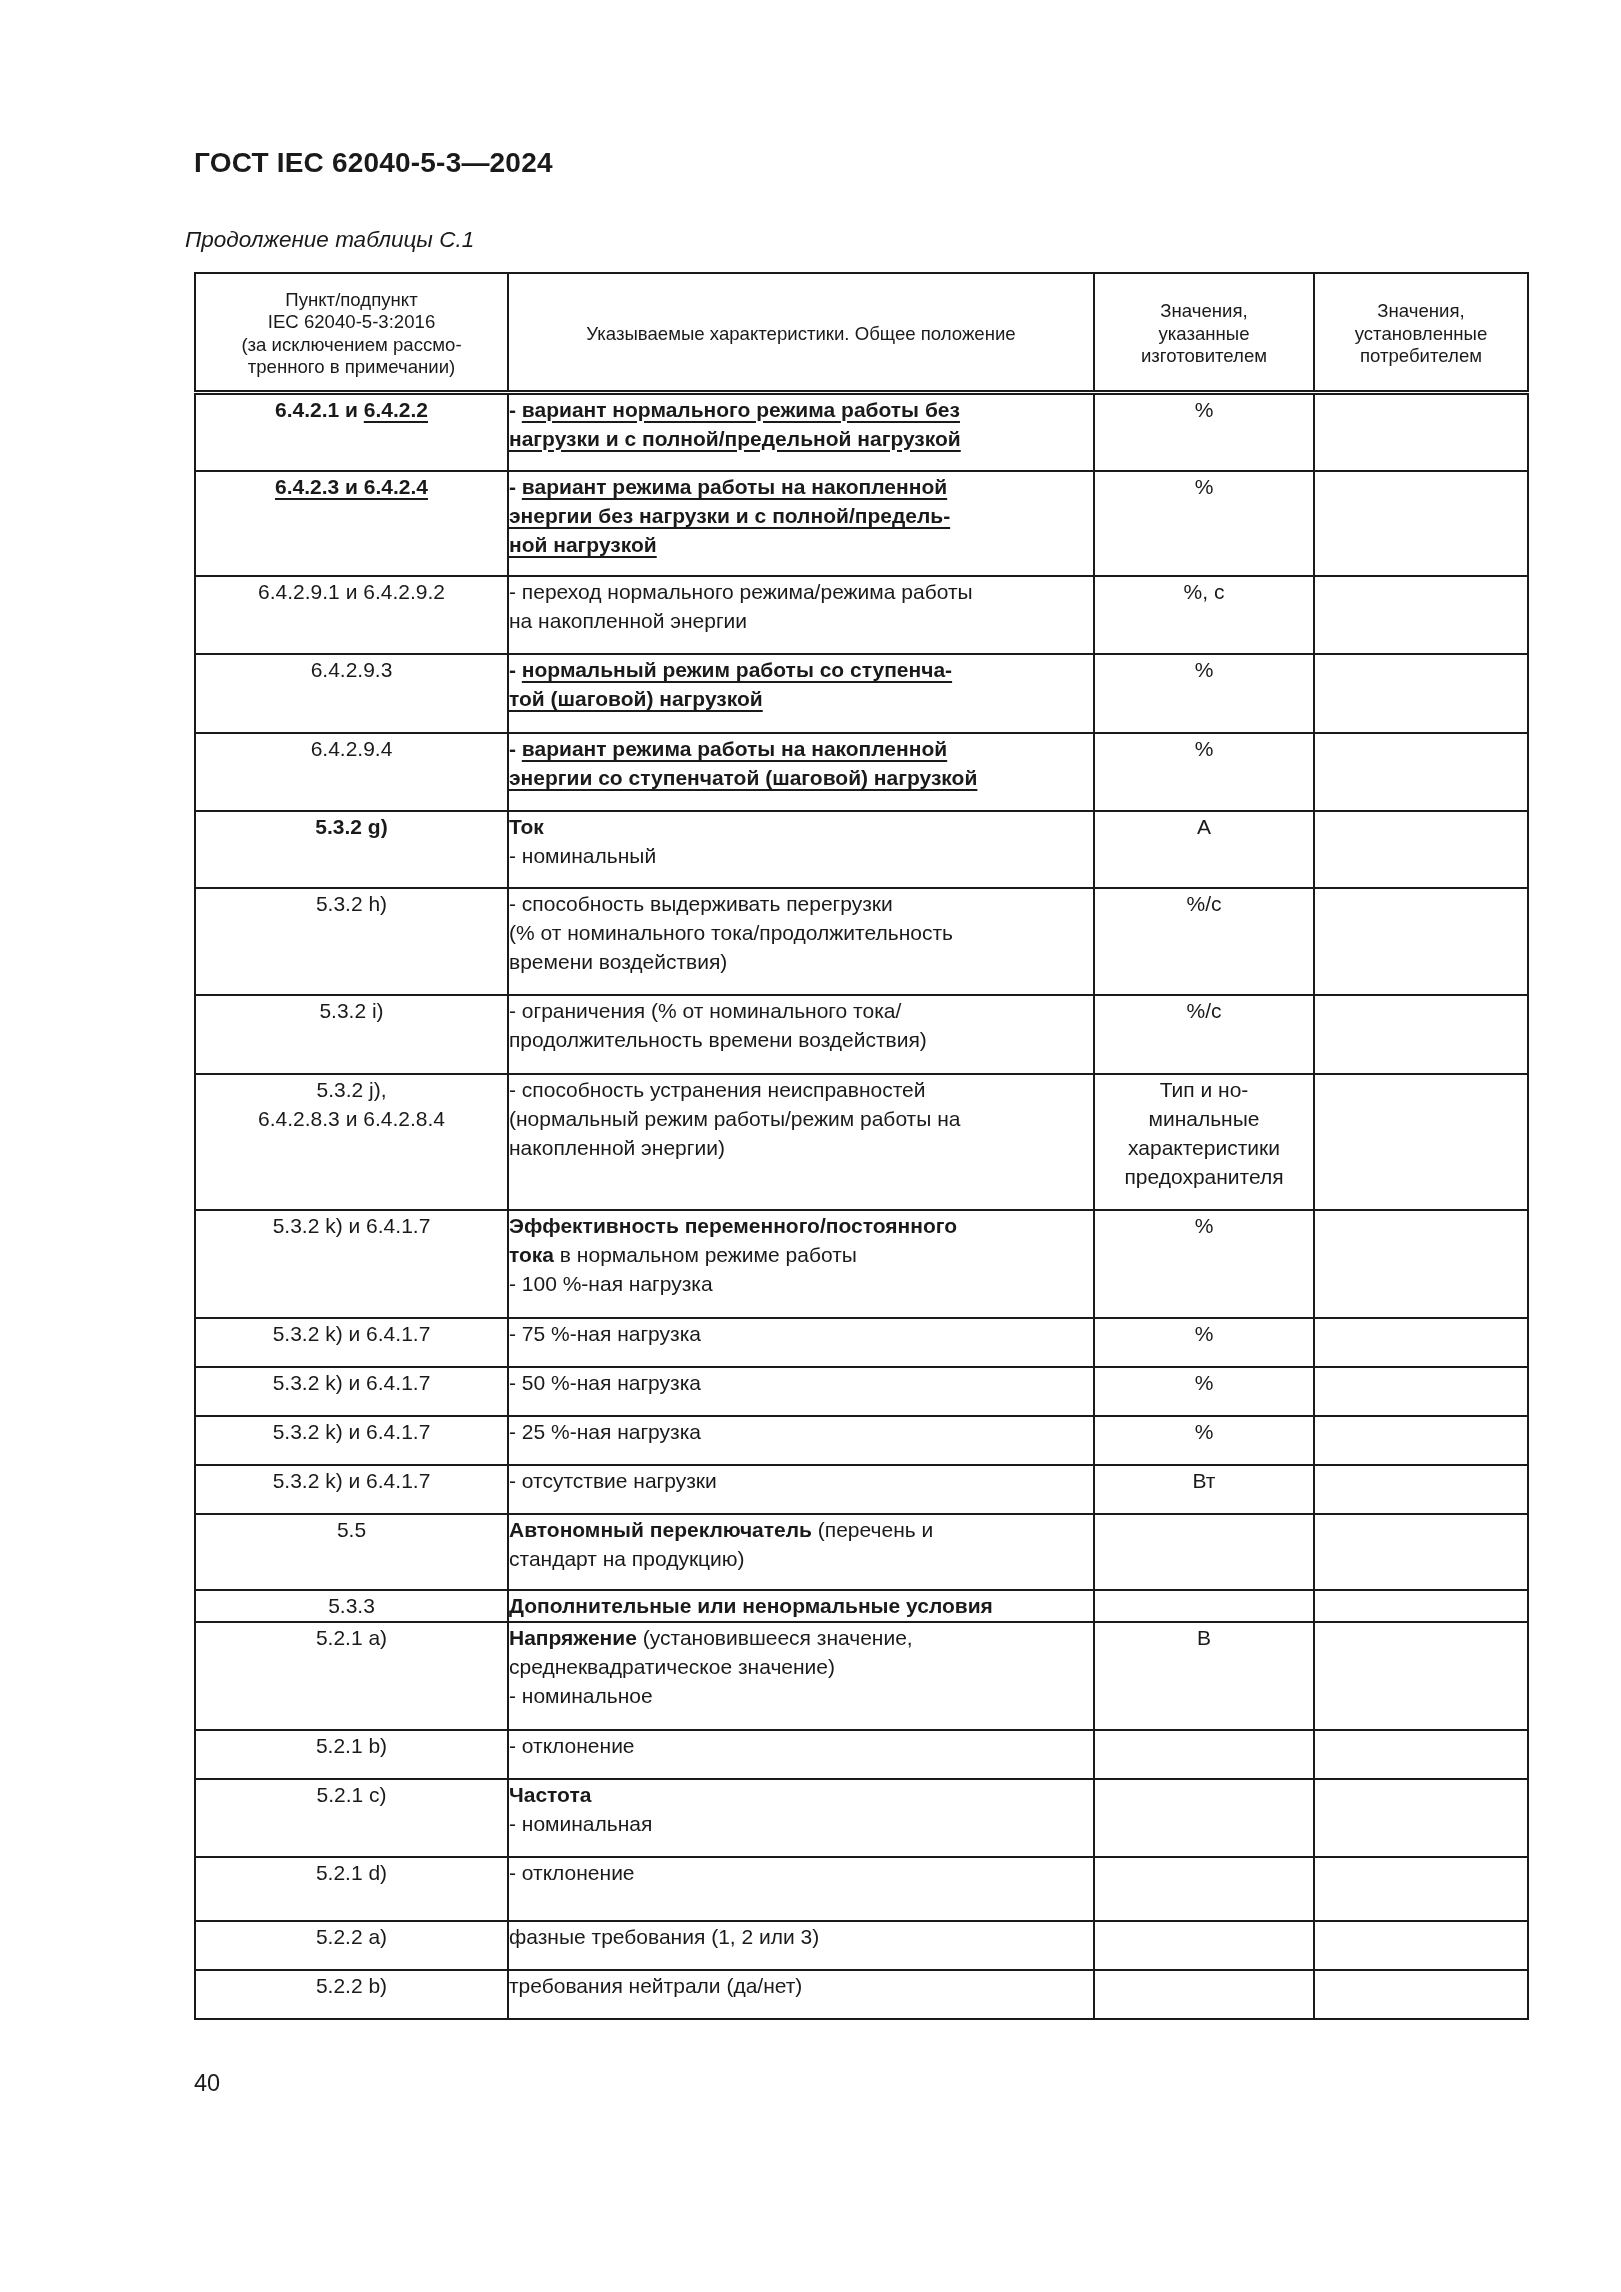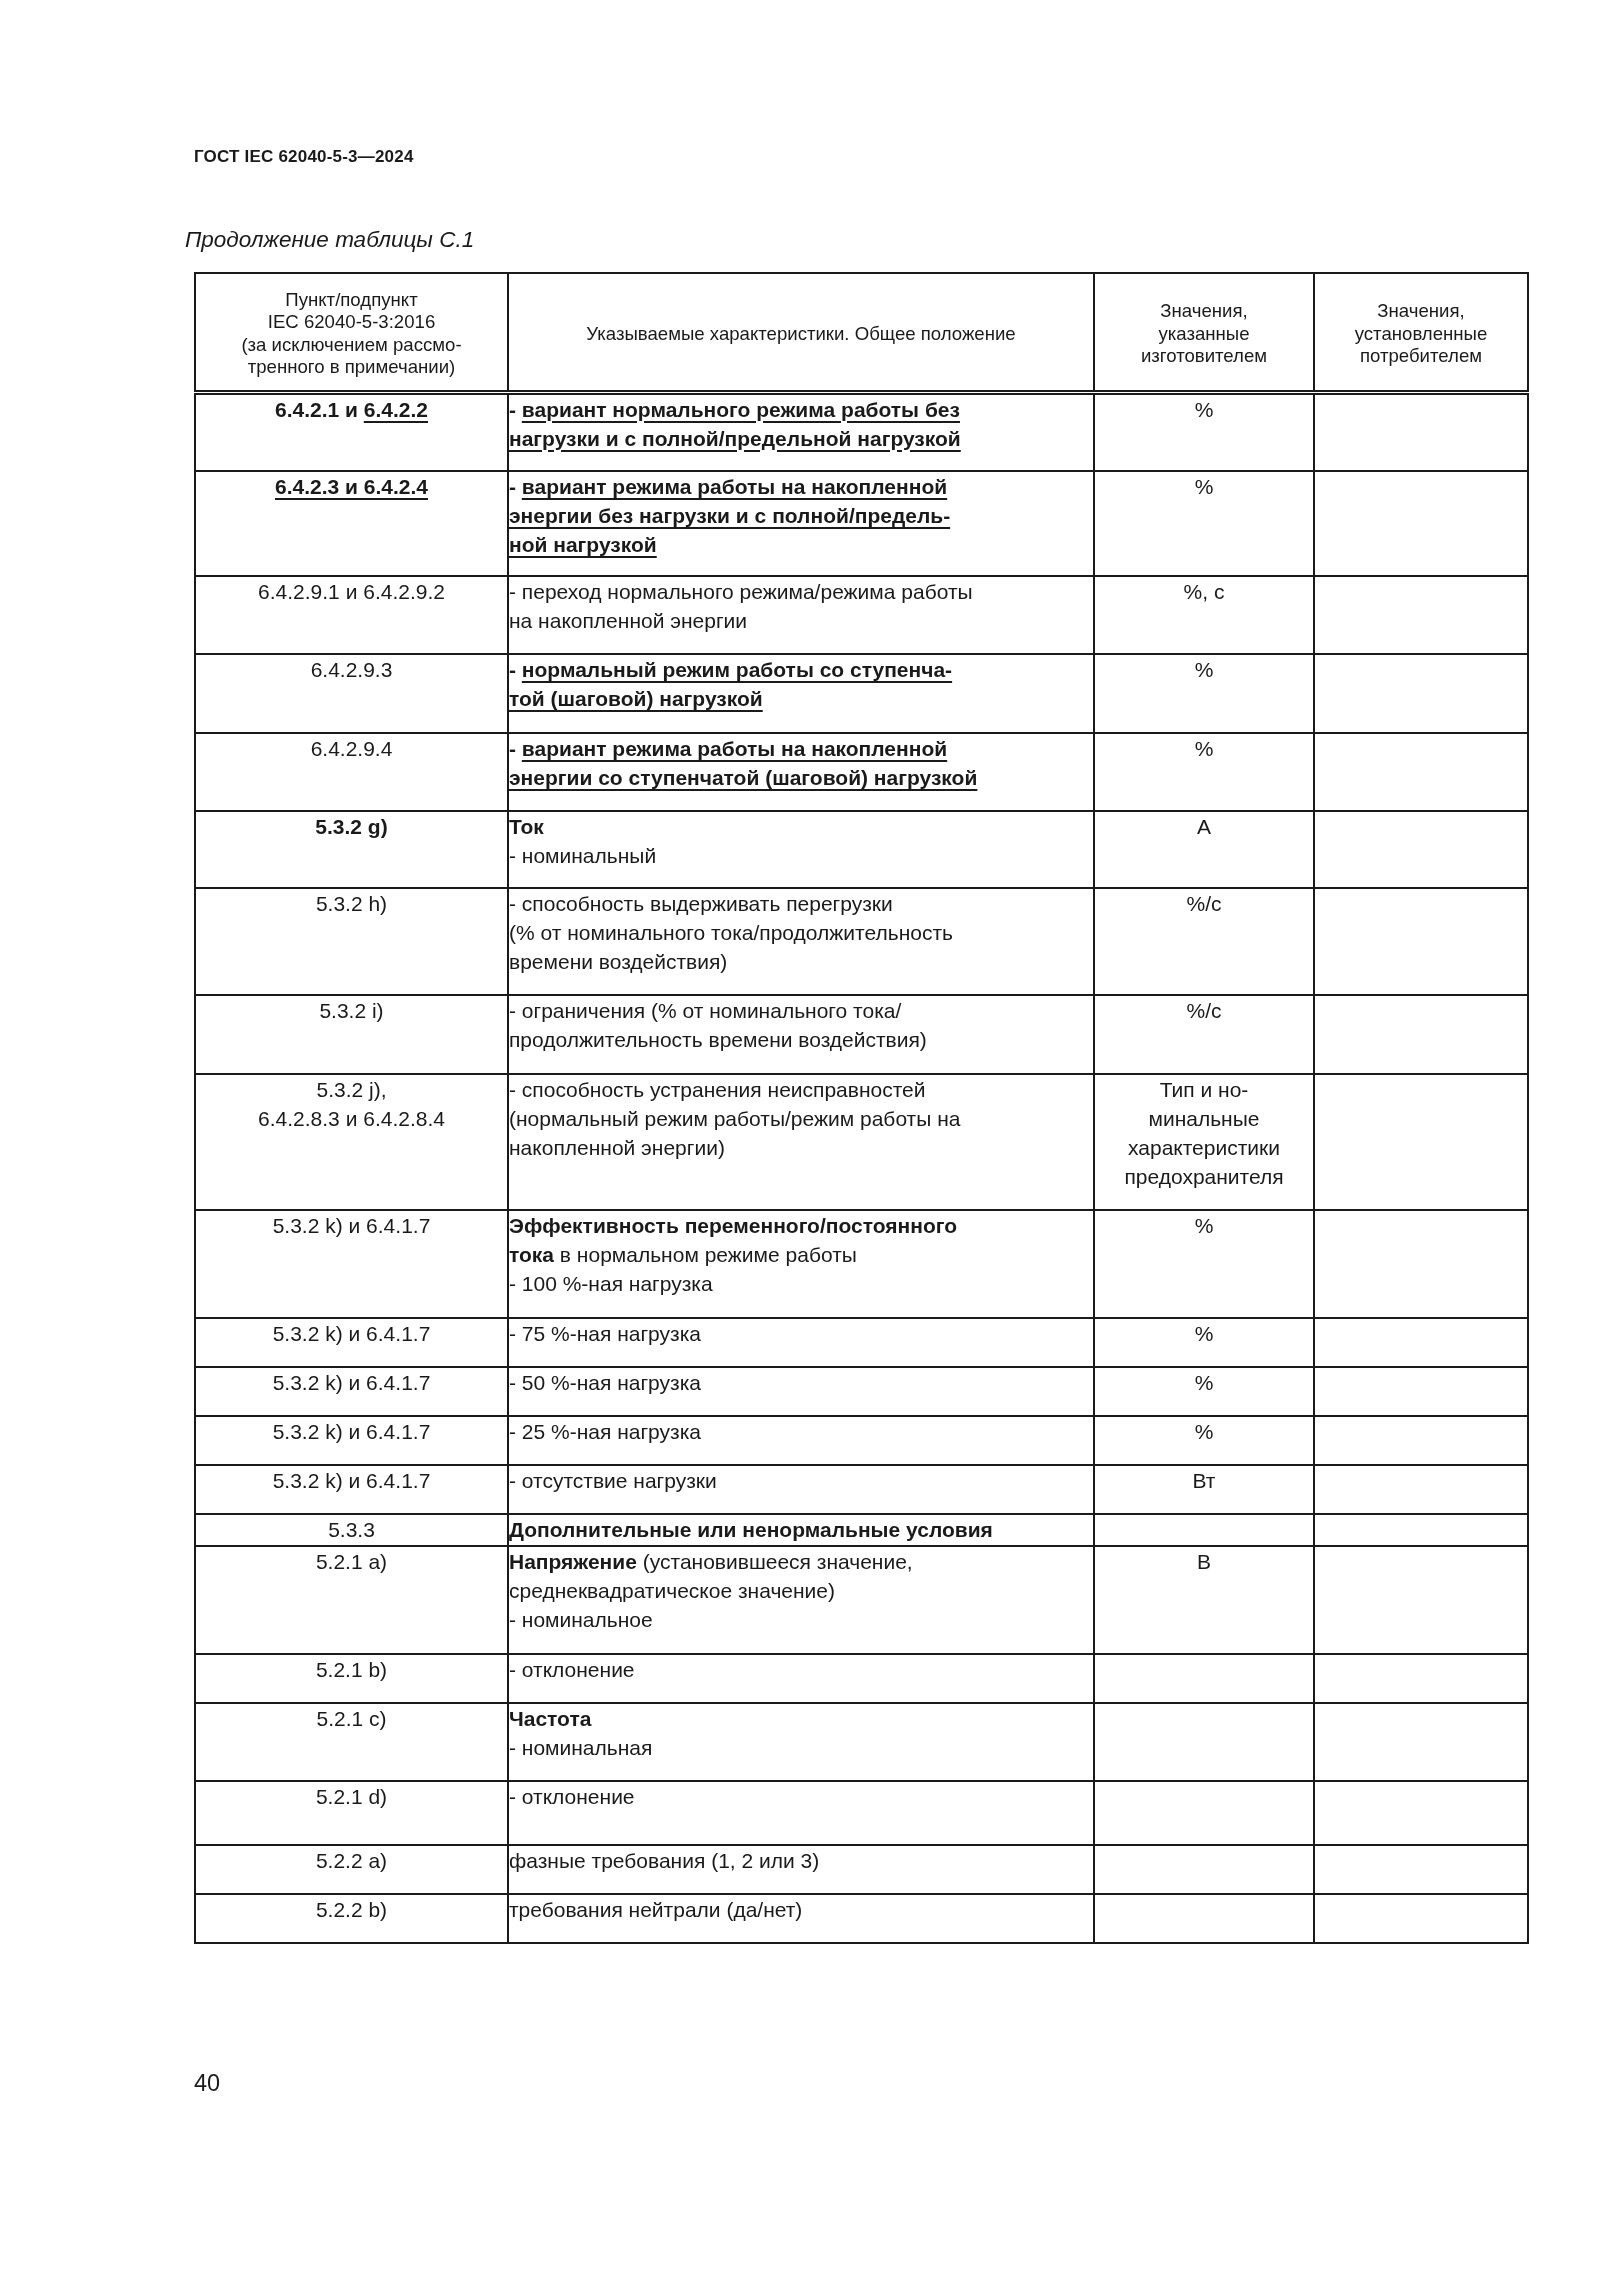--- a/index.html
+++ b/index.html
@@ -1,17 +1,17 @@
 <!DOCTYPE html>
 <html><head>
 <meta charset="utf-8">
 <style>
   html, body { margin:0; padding:0; background:#ffffff; }
   body { width:1621px; height:2293px; position:relative; font-family:"Liberation Sans", sans-serif; color:#1a1a1a; }
-  .doc-header { position:absolute; left:194px; top:147px; font-size:17px; font-weight:bold; letter-spacing:0.2px; }
+  .doc-header { position:absolute; left:194px; top:147px; font-size:28px; font-weight:bold; letter-spacing:0.2px; }
   .caption { position:absolute; left:185px; top:227px; font-size:22.5px; font-style:italic;text-align:right; }
   table.main { position:absolute; left:194px; top:272px; width:1332px; border-collapse:collapse; table-layout:fixed; font-size:21px; line-height:29px; }
   table.main td, table.main th { border:2.9px solid #1a1a1a; vertical-align:top; padding:0; }
   table.main th { font-weight:normal; font-size:18.6px; line-height:22.5px; vertical-align:middle; text-align:center; border-bottom:5.9px double #1a1a1a; padding:11.8px 5.9px 7.8px 5.9px; }
   col.c1 { width:313px; } col.c2 { width:586px; } col.c3 { width:220px; } col.c4 { width:214px; }
   td.clause { text-align:center; padding:7.8px 5.9px 3.9px 5.9px; }
   td.desc { padding:7.8px 9.8px 3.9px 13.7px;margin-top:12px; }
   td.unit { text-align:center; vertical-align:middle; padding:5.9px 5.9px; }
   td.consumer { }
   .b { font-weight:bold; }
@@ -235,20 +235,31 @@
           <span class="line"><span>5.3.2 k) и 6.4.1.7</span></span>
         </td>
         <td class="desc">
           <span class="line"><span>- отсутствие нагрузки</span></span>
         </td>
         <td class="unit">
           <span class="line">Вт</span>
         </td>
         <td class="consumer"></td>
       </tr>
+      <tr style="height: 76px;">
+        <td class="clause">
+          <span class="line"><span>5.5</span></span>
+        </td>
+        <td class="desc">
+          <span class="line"><span class="b">Автономный переключатель</span><span> (перечень и</span></span>
+          <span class="line"><span>стандарт на продукцию)</span></span>
+        </td>
+        <td class="unit"></td>
+        <td class="consumer"></td>
+      </tr>
       <tr style="height: 32px; border-radius: 11px;">
         <td class="clause">
           <span class="line"><span>5.3.3</span></span>
         </td>
         <td class="desc">
           <span class="line"><span class="b">Дополнительные или ненормальные условия</span></span>
         </td>
         <td class="unit"></td>
         <td class="consumer"></td>
       </tr>

